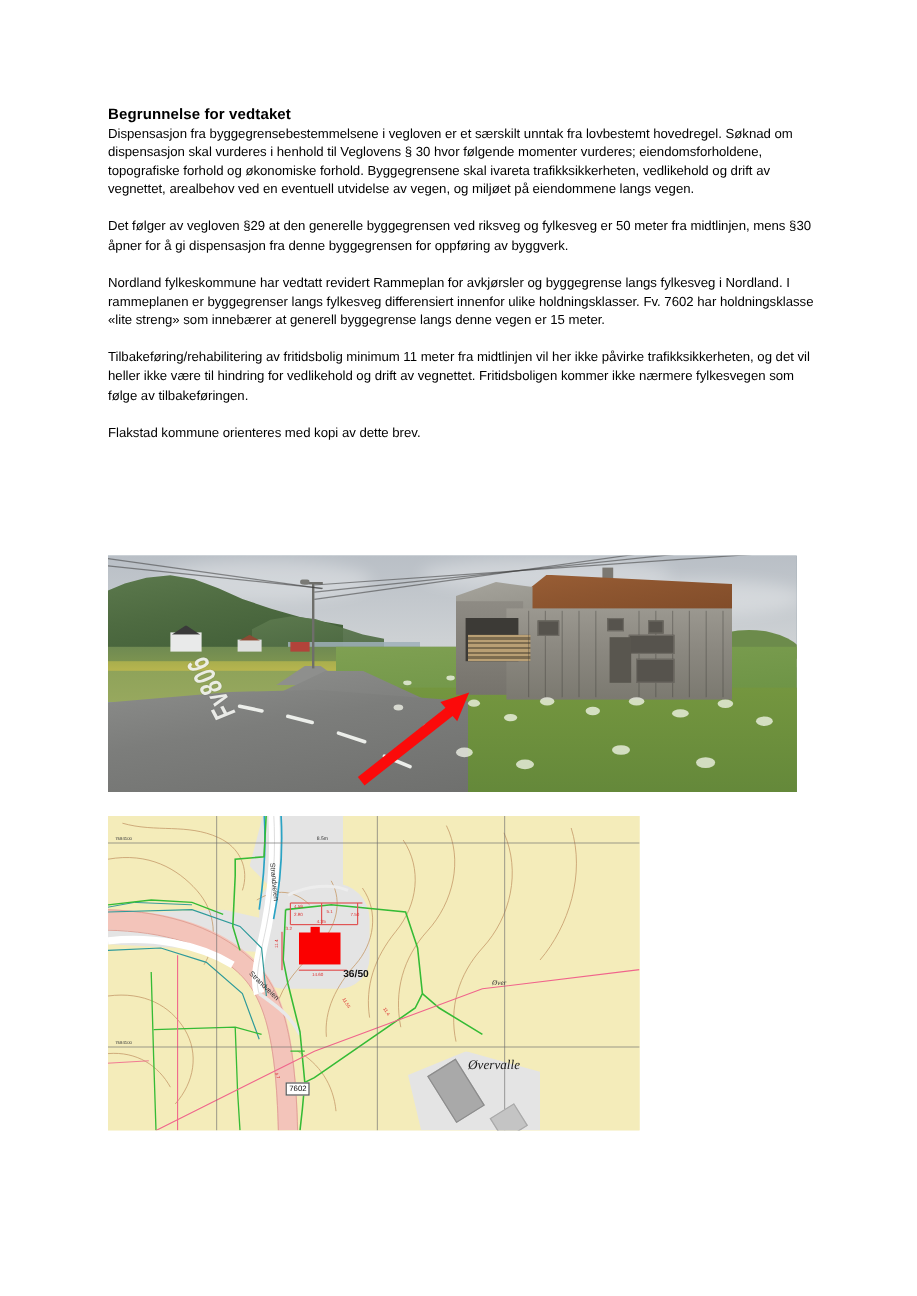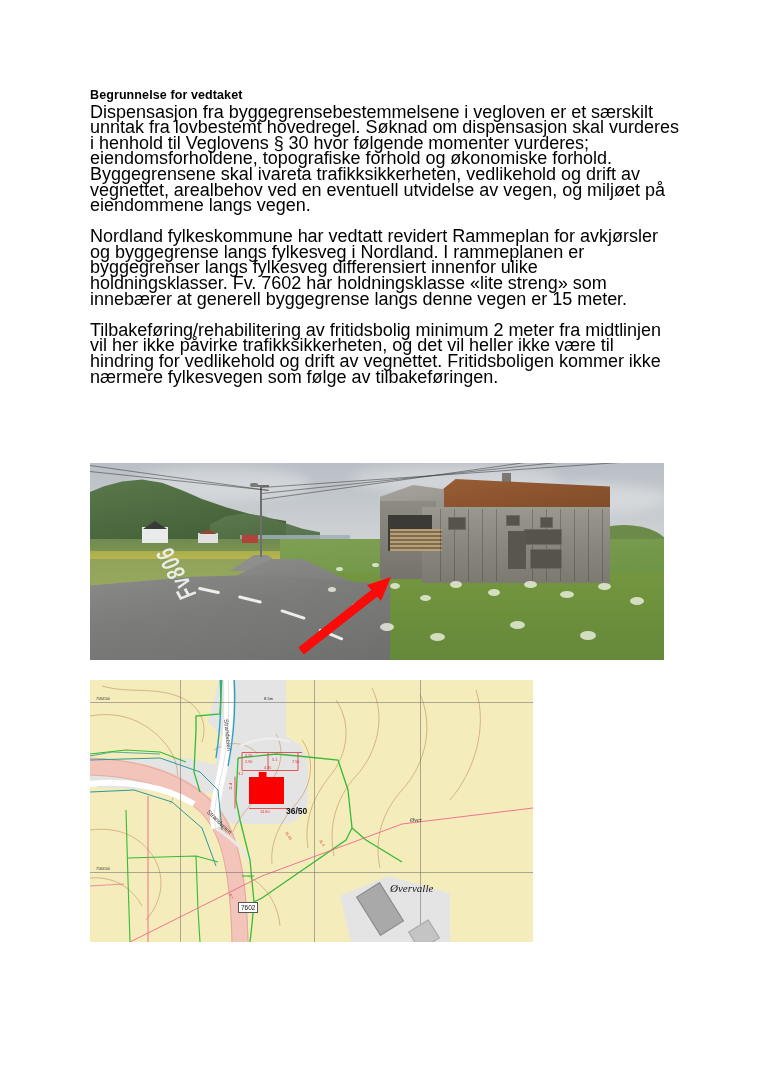--- a/index.html
+++ b/index.html
@@ -30,21 +30,21 @@
     width: 590px;
   }
   h1.doc-heading {
     font-size: 12.5px;
     font-weight: bold;
     margin: 0 0 1px 0;
     line-height: 15.6px;
     letter-spacing: 0.1px;
   }
   p.para {
-    font-size: 18px;
+    font-size: 11px;
     line-height: 15.6px;
     margin: 0 0 15.5px 0;
     text-align: left;
     letter-spacing: -0.02px;
   }
   p.para:last-child { margin-bottom: 0; }
 
   
   .photo-wrap {
     position: absolute;
@@ -328,22 +328,24 @@
   .footer b { font-weight: bold; }
 </style>
 </head>
 <body>
 
 <div class="page">
 
   <div class="content">
     <h1 class="doc-heading">Begrunnelse for vedtaket</h1>
     <p class="para">Dispensasjon fra byggegrensebestemmelsene i vegloven er et særskilt unntak fra lovbestemt hovedregel. Søknad om dispensasjon skal vurderes i henhold til Veglovens § 30 hvor følgende momenter vurderes; eiendomsforholdene, topografiske forhold og økonomiske forhold. Byggegrensene skal ivareta trafikksikkerheten, vedlikehold og drift av vegnettet, arealbehov ved en eventuell utvidelse av vegen, og miljøet på eiendommene langs vegen.</p>
+    <p class="para">Det følger av vegloven §29 at den generelle byggegrensen ved riksveg og fylkesveg er 50 meter fra midtlinjen, mens §30 åpner for å gi dispensasjon fra denne byggegrensen for oppføring av byggverk.</p>
     <p class="para">Nordland fylkeskommune har vedtatt revidert Rammeplan for avkjørsler og byggegrense langs fylkesveg i Nordland. I rammeplanen er byggegrenser langs fylkesveg differensiert innenfor ulike holdningsklasser. Fv. 7602 har holdningsklasse «lite streng» som innebærer at generell byggegrense langs denne vegen er 15 meter.</p>
-    <p class="para">Tilbakeføring/rehabilitering av fritidsbolig minimum 2 meter fra midtlinjen vil her ikke påvirke trafikksikkerheten, og det vil heller ikke være til hindring for vedlikehold og drift av vegnettet. Fritidsboligen kommer ikke nærmere fylkesvegen som følge av tilbakeføringen.</p>
+    <p class="para">Tilbakeføring/rehabilitering av fritidsbolig minimum 11 meter fra midtlinjen vil her ikke påvirke trafikksikkerheten, og det vil heller ikke være til hindring for vedlikehold og drift av vegnettet. Fritidsboligen kommer ikke nærmere fylkesvegen som følge av tilbakeføringen.</p>
+    <p class="para">Flakstad kommune orienteres med kopi av dette brev.</p>
   </div>
 
   <div class="photo-wrap">
     <div class="photo">
       <div class="sky"></div>
       <div class="sky-cloud" style="left:40px;top:4px;width:180px;height:34px;"></div>
       <div class="sky-cloud" style="left:260px;top:2px;width:210px;height:28px;"></div>
       <div class="sky-cloud" style="left:420px;top:20px;width:160px;height:30px;"></div>
 
       <div class="mountain"></div>

